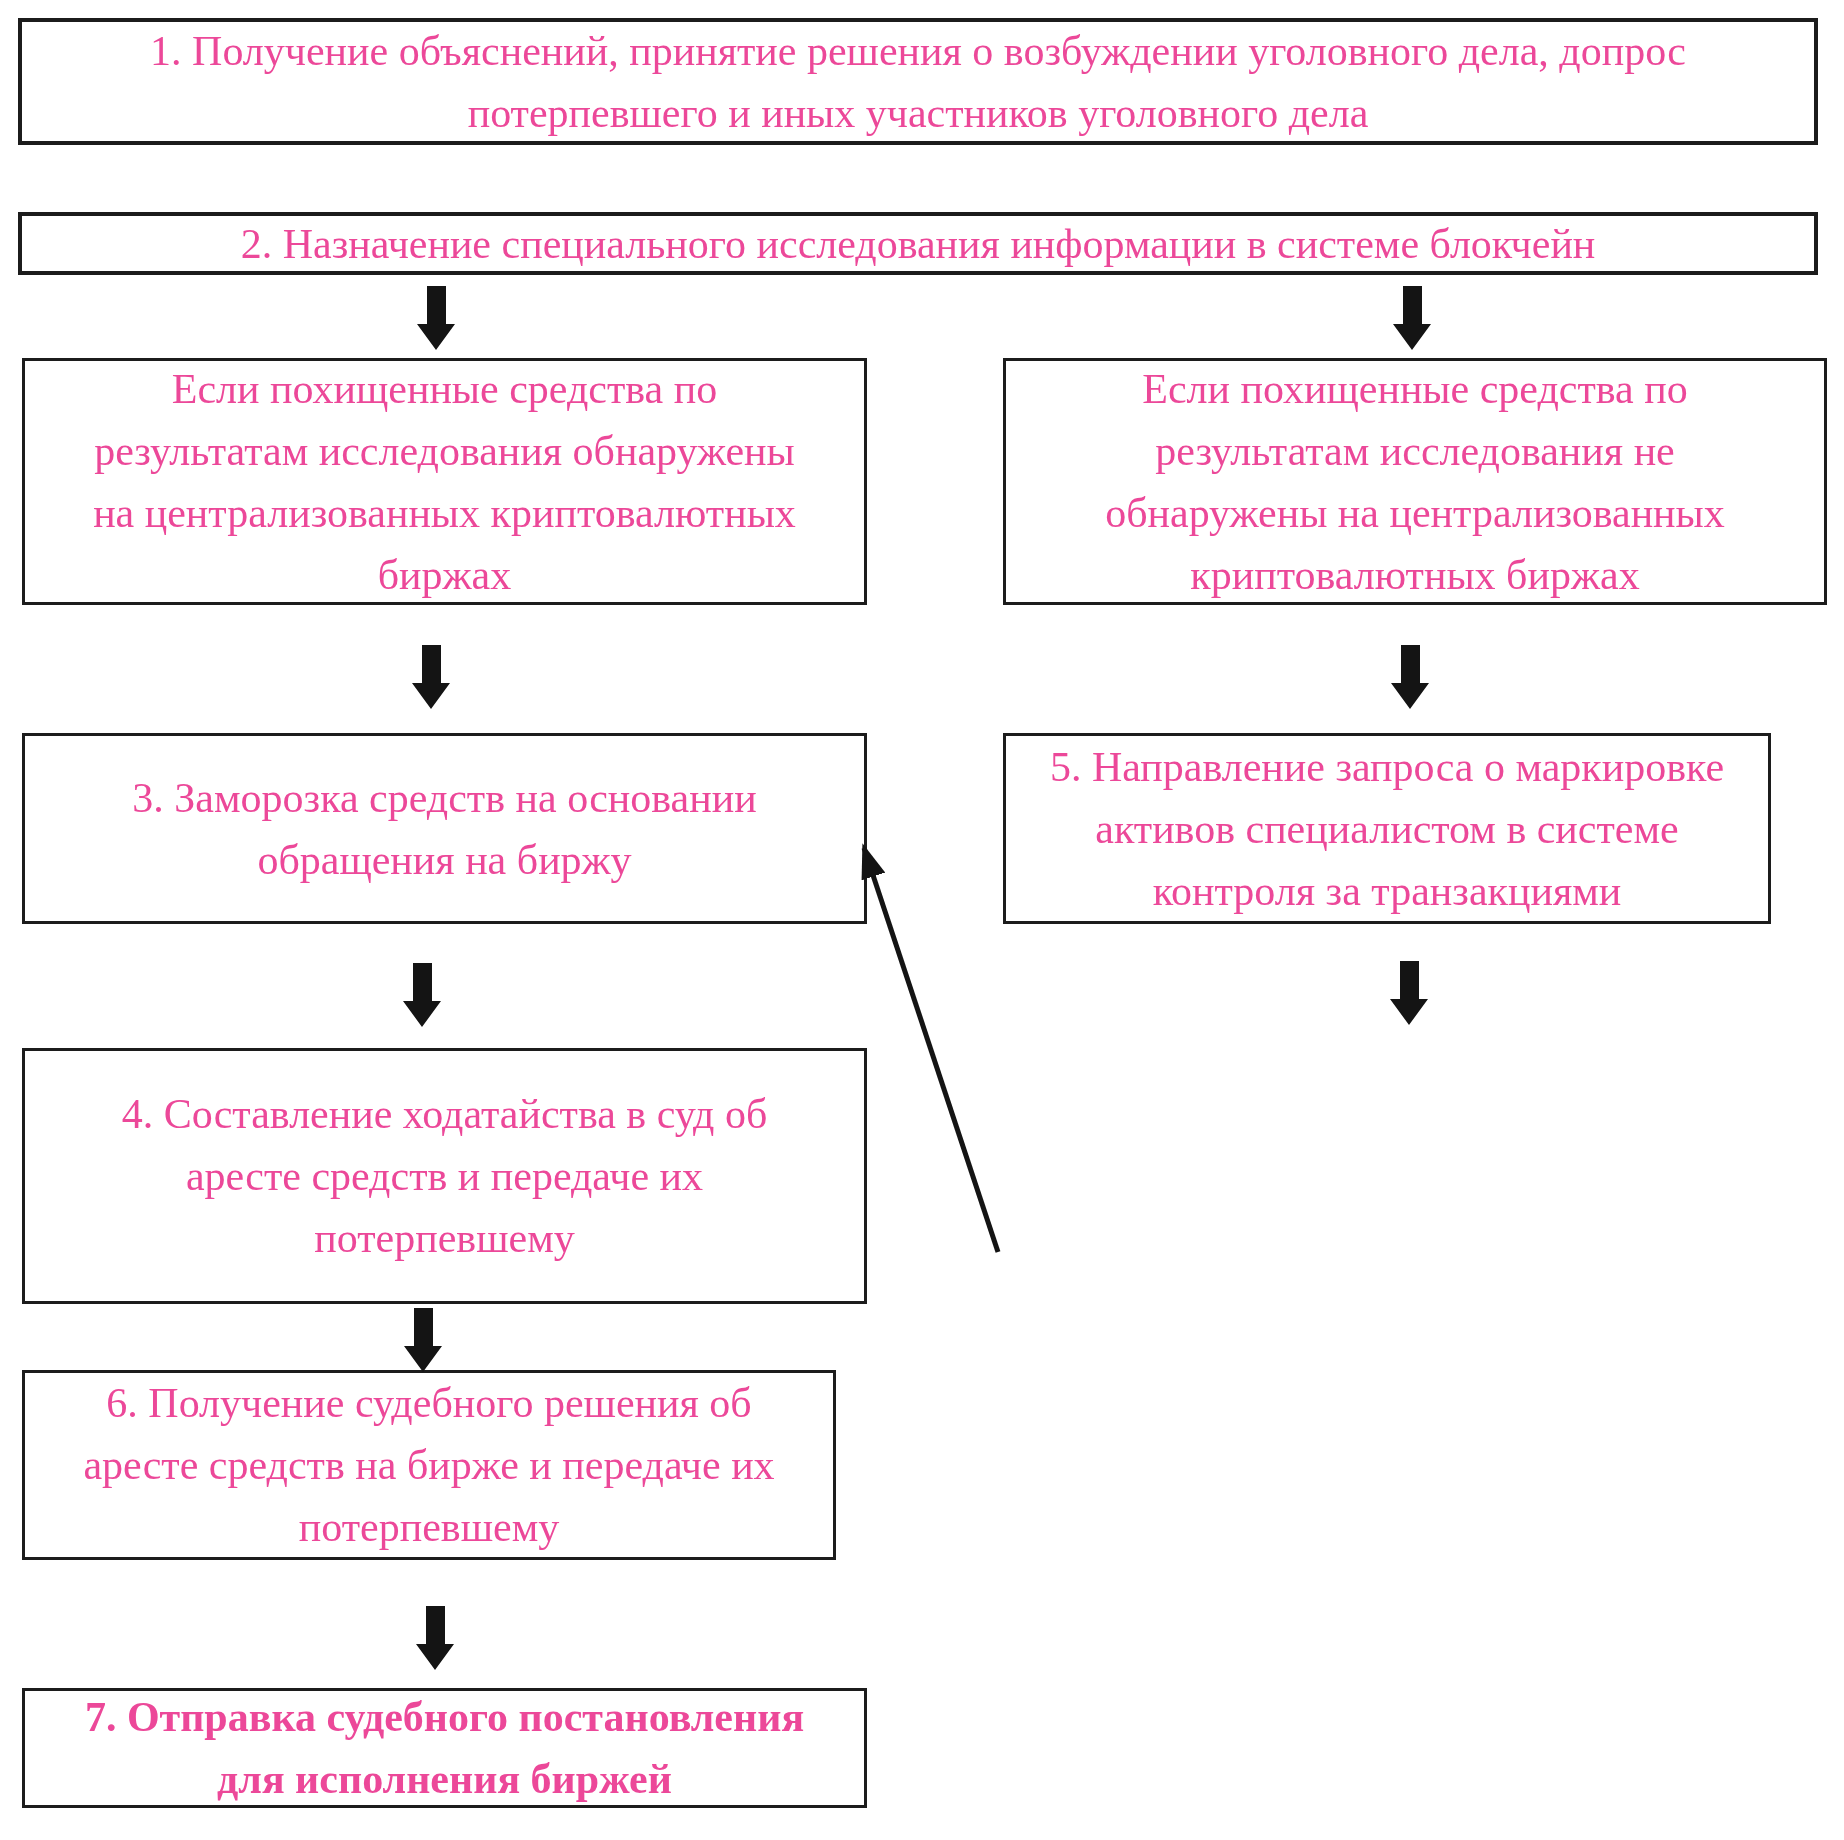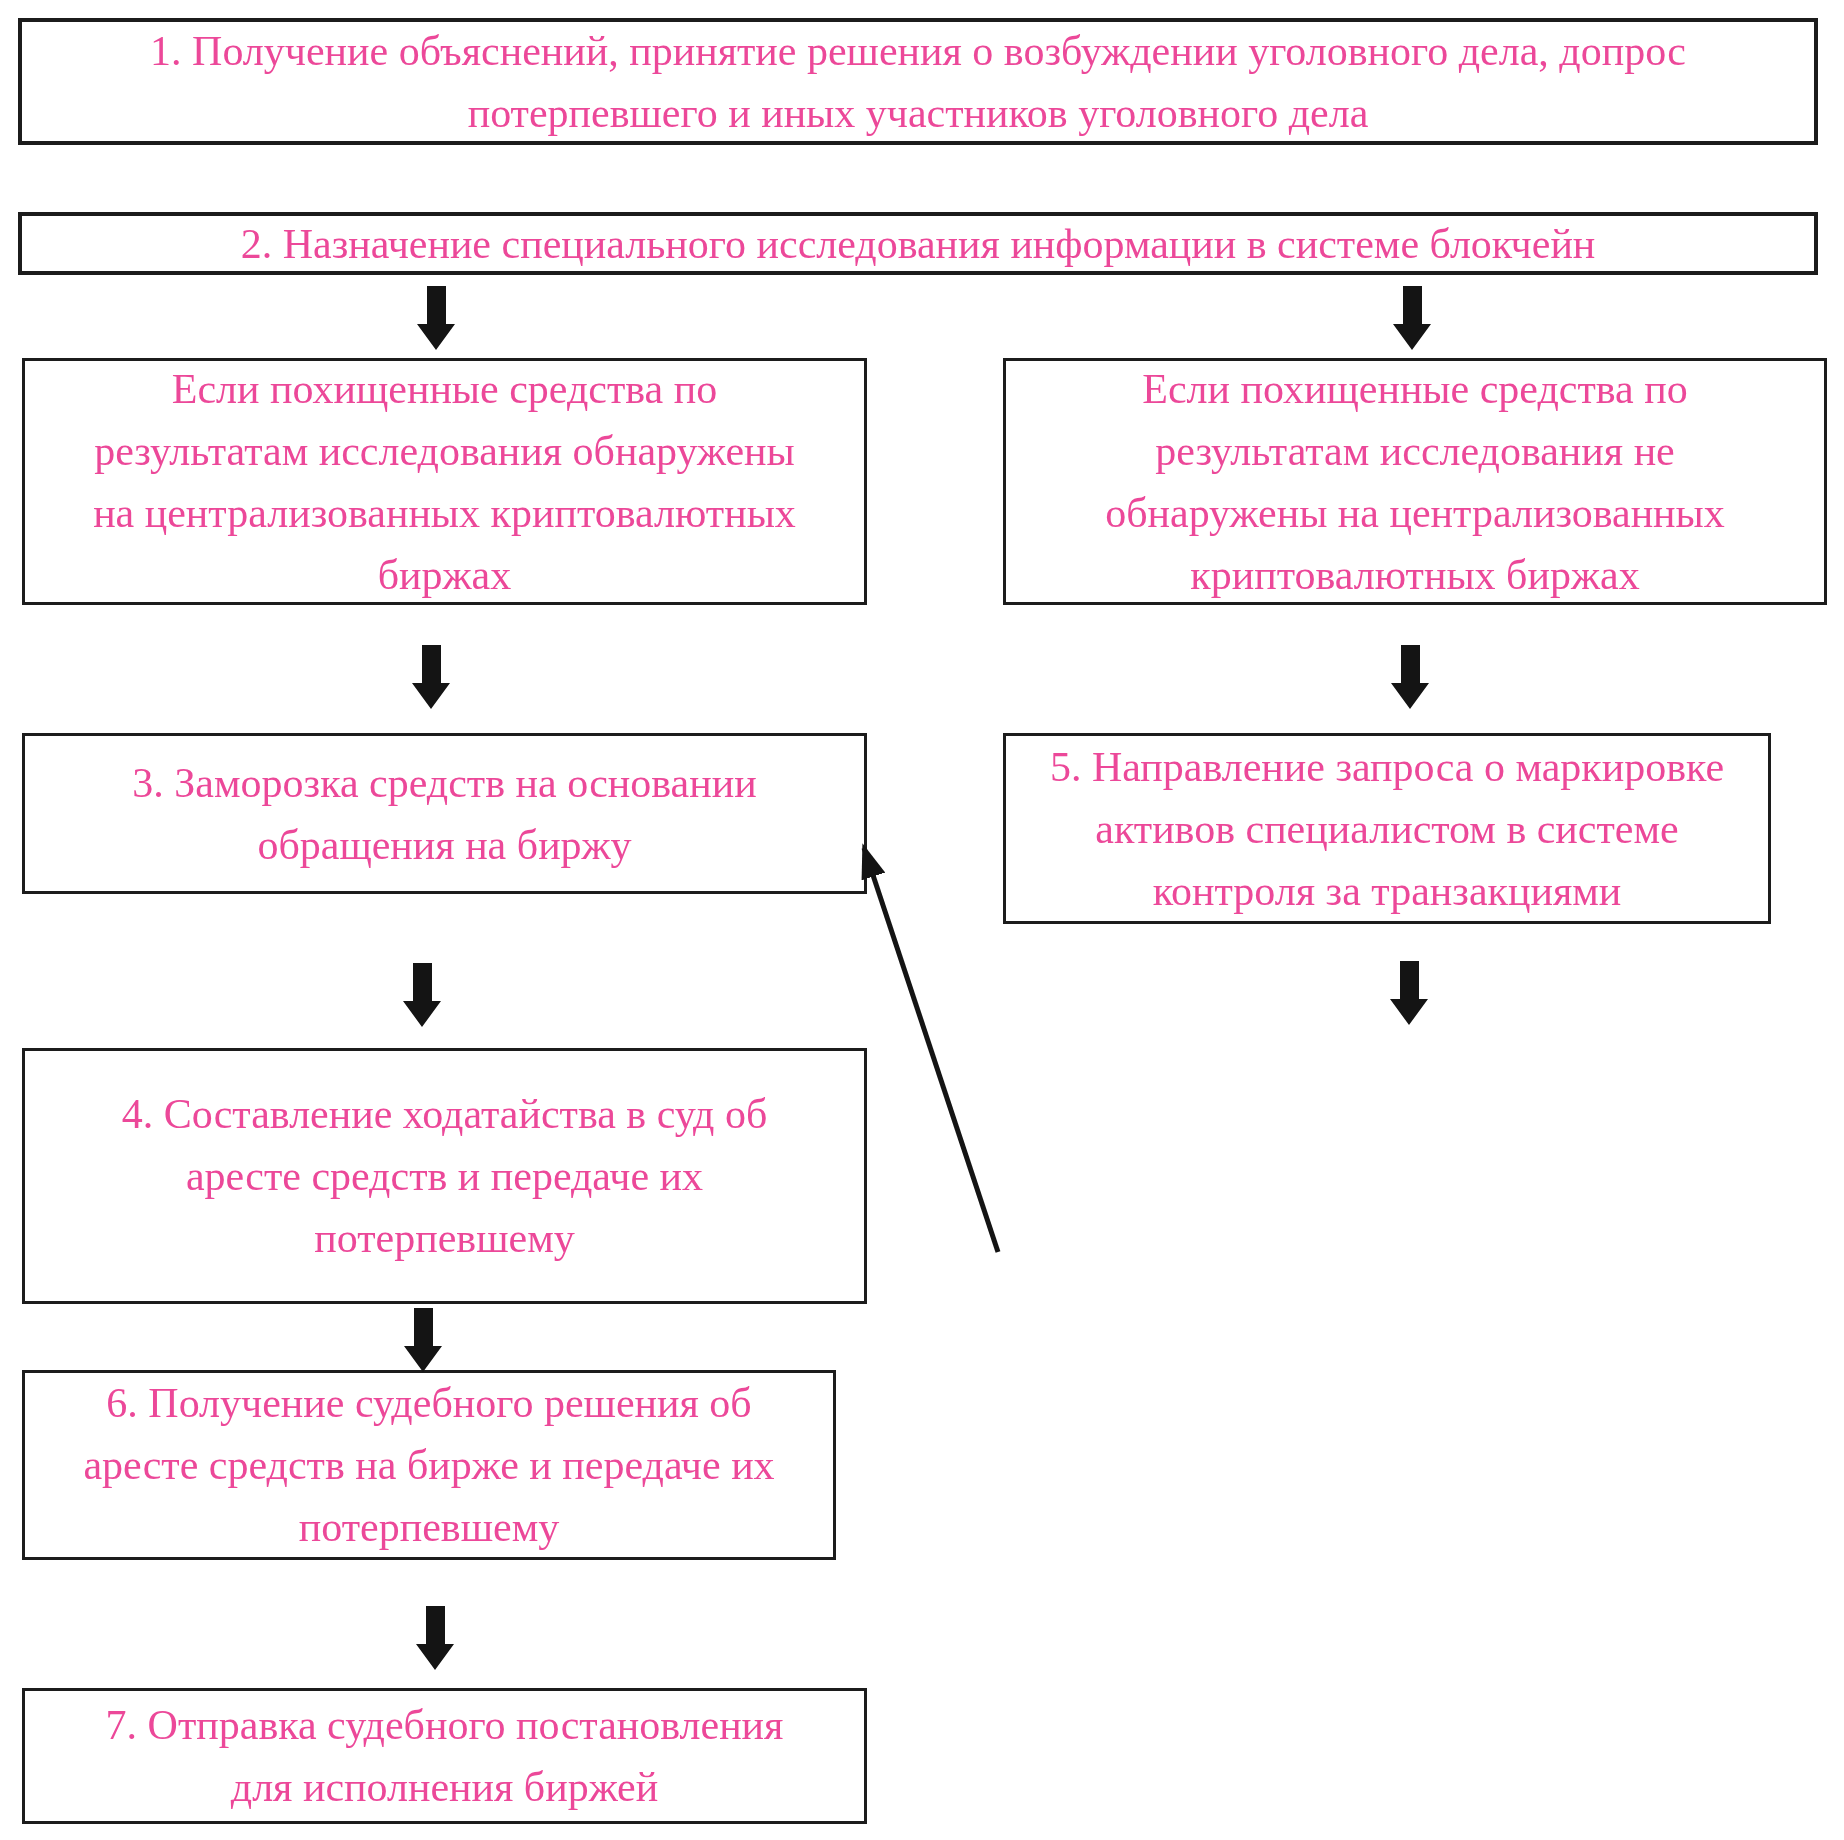--- a/index.html
+++ b/index.html
@@ -42,26 +42,26 @@
     left: 0; top: 0;
     width: 1844px; height: 1840px;
     z-index: 4;
     pointer-events: none;
   }
   
   #n-step1 { left: 18px;   top: 18px;   width: 1800px; height: 127px; }
   #n-step2 { left: 18px;   top: 212px;  width: 1800px; height: 63px;  }
   #n-cond-found     { left: 22px;   top: 358px;  width: 845px; height: 247px; }
   #n-cond-not-found { left: 1003px; top: 358px;  width: 824px; height: 247px; }
-  #n-step3  { left: 22px;   top: 733px;  width: 845px; height: 161px; }
+  #n-step3  { left: 22px;   top: 733px;  width: 845px; height: 191px; }
   #n-step5  { left: 1003px; top: 733px;  width: 768px; height: 191px; }
   #n-step4  { left: 22px;   top: 1048px; width: 845px; height: 256px; }
   #n-notify { left: 1003px; top: 1048px; width: 824px; height: 256px; }
   #n-step6  { left: 22px;   top: 1370px; width: 814px; height: 190px; }
-  #n-step7  { left: 22px;   top: 1688px; width: 845px; height: 136px; }
+  #n-step7  { left: 22px;   top: 1688px; width: 845px; height: 120px; font-weight: bold; }
 </style>
 </head>
 <body>
 
 <div class="canvas">
 
   <div class="node banner" id="n-step1">
     <span class="label">1. Получение объяснений, принятие решения о возбуждении уголовного дела, допрос
 потерпевшего и иных участников уголовного дела</span>
   </div>

